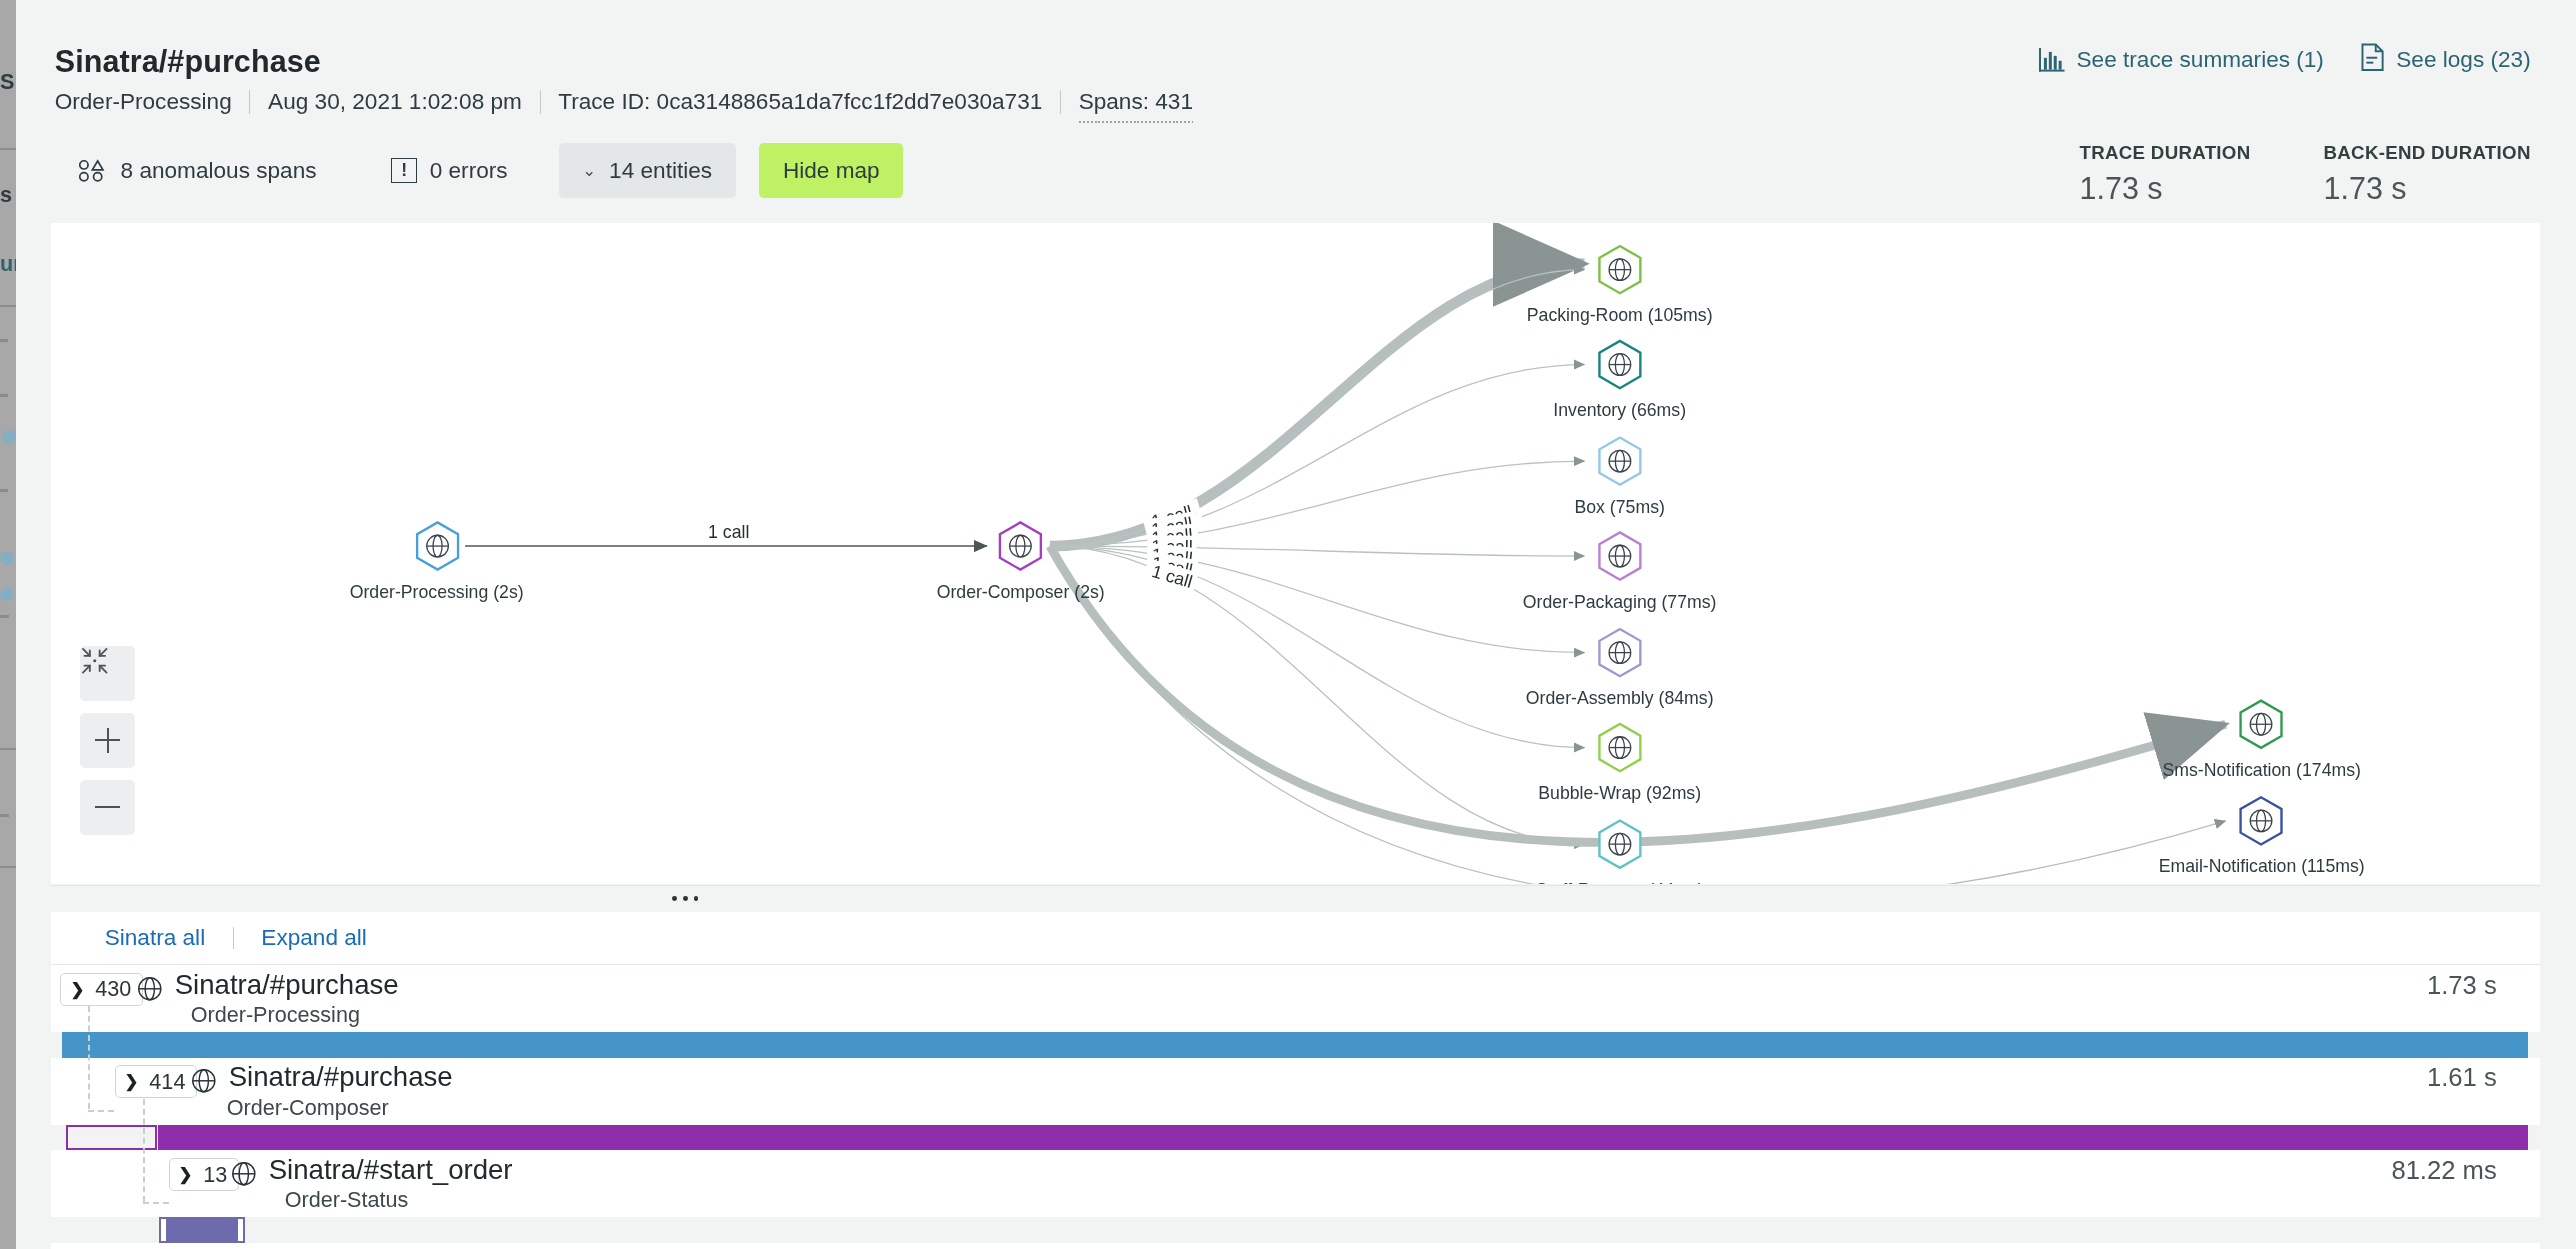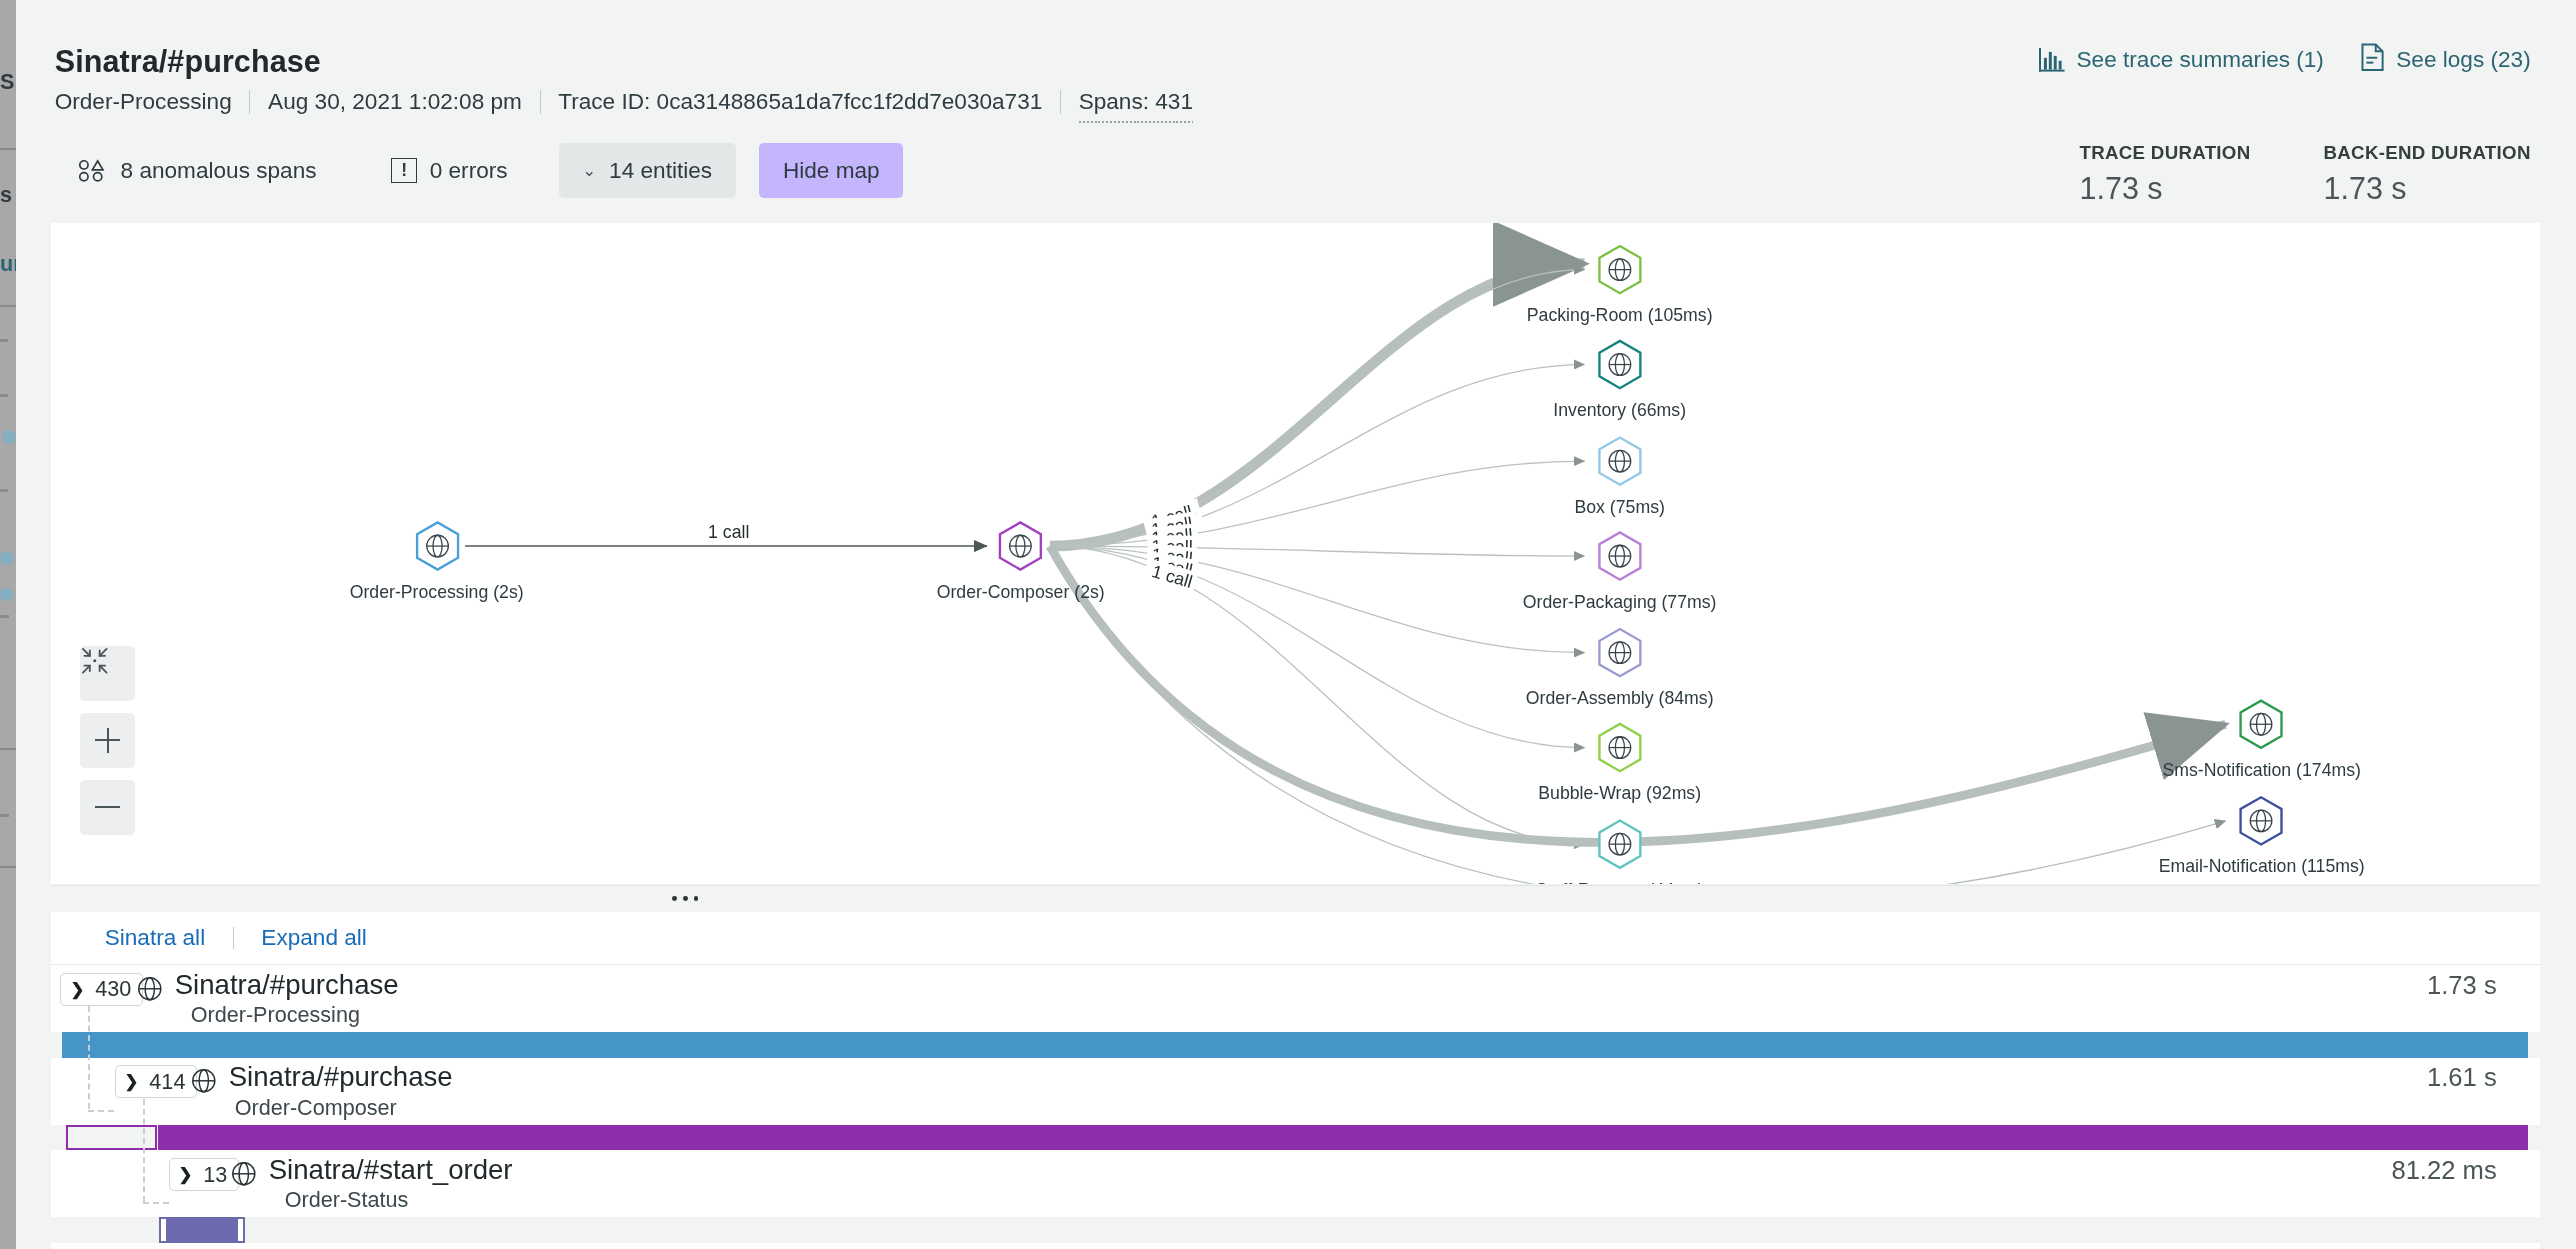--- a/index.html
+++ b/index.html
@@ -58,21 +58,21 @@
     background-image: repeating-linear-gradient(to right, #9aa3a6 0 2px, transparent 2px 3.9px);
   }
 
   .chips { position: absolute; left: 39px; top: 143px; display: flex; align-items: center; gap: 0; }
   .chip {
     display: flex; align-items: center; gap: 12.8px;
     height: 55px; padding: 0 23.6px; border-radius: 4.9px;
     font-size: 22.6px; color: #2e3b40; background: transparent;
   }
   .chip.filled { background: #e4e7e8; }
-  .chip.plain  { background: #c4b5fd; justify-content: flex-end; }
+  .chip.plain  { background: #bef264; justify-content: flex-end; }
   .chip .lbl { white-space: nowrap; }
 
   .ico-anom { width: 29.5px; height: 25.6px; position: relative; flex: 0 0 auto; }
   .ico-err {
     width: 25.6px; height: 25.6px; border: 1.8px solid #2e3b40; flex: 0 0 auto;
     display: flex; align-items: center; justify-content: center;
     font-size: 17.7px; line-height: 1; color: #2e3b40; font-weight: 600;
   }
   .chev-down { font-size: 16.7px; color: #45535a; }
 
@@ -479,21 +479,21 @@
             <div class="badge" style="left: 64px; top: 7.9px;">
               <span class="arw">❯</span>
               <span>414</span>
             </div>
             <span style="position: absolute; left: 139px; top: 9.8px;"><svg width="27.6" height="27.6" viewBox="0 0 28 28">
                 <circle cx="14" cy="14" r="11.2" fill="none" stroke="#2a3437" stroke-width="1.5"></circle>
                 <ellipse cx="14" cy="14" rx="4.7" ry="11.2" fill="none" stroke="#2a3437" stroke-width="1.5"></ellipse>
                 <line x1="2.8" y1="14" x2="25.2" y2="14" stroke="#2a3437" stroke-width="1.5"></line>
               </svg></span>
             <div class="row-title" style="left: 178px; top: 3.9px;">Sinatra/#purchase</div>
-            <div class="row-sub" style="left: 184px; top: 37px;">Order-Composer</div>
+            <div class="row-sub" style="left: 176px; top: 37px;">Order-Composer</div>
             <div class="row-dur" style="top: 5.9px;">1.61 s</div>
           </div>
           <div class="track">
             <div class="bar purple-outline" style="left: 15.5px; width: 91px;"></div>
             <div class="bar purple" style="left: 107px; width: 2370px;"></div>
           </div>
         </div>
         <div class="row">
           <div class="row-head">
             <div class="badge" style="left: 118px; top: 7.9px;">

